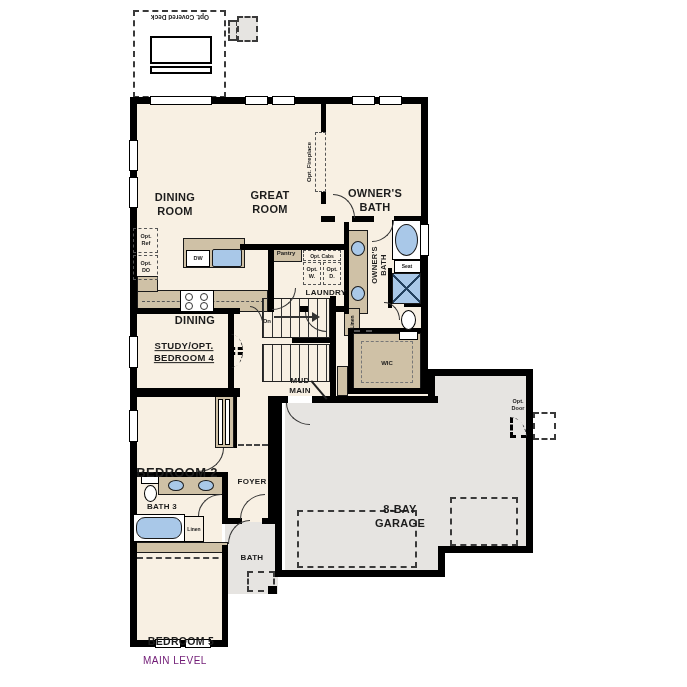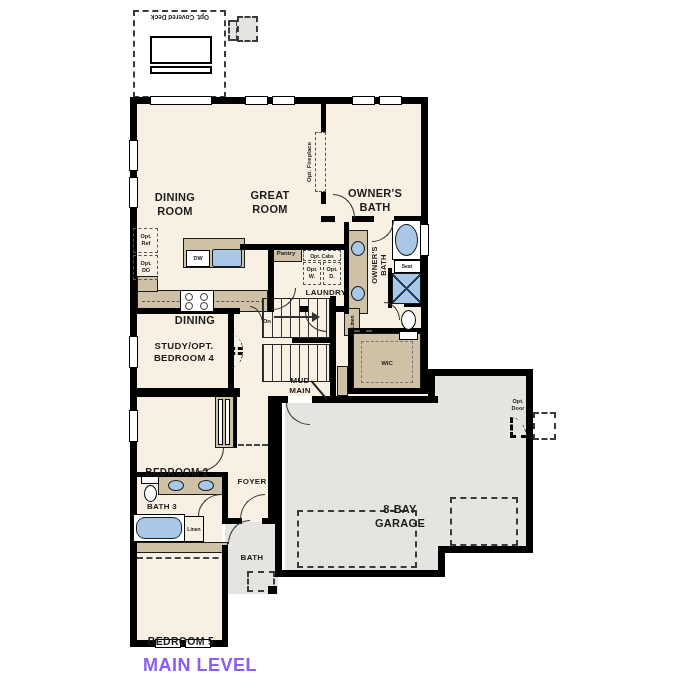--- a/index.html
+++ b/index.html
@@ -210,28 +210,28 @@
 W.</div>
   <div class="lbl lbl-xxs" style="left:332px;top:273px;">Opt.
 D.</div>
   <div class="lbl lbl-sm" style="left:326px;top:293px;">LAUNDRY</div>
   <div class="lbl lbl-sm vtext" style="left:379px;top:265px;font-size:7.5px;">OWNER'S
 BATH</div>
   <div class="lbl lbl-xxs" style="left:407px;top:266px;font-size:5px;">Seat</div>
   <div class="lbl lbl-xxs v2" style="left:352px;top:322px;font-size:5px;">Linen</div>
   <div class="lbl lbl-xs" style="left:387px;top:364px;font-size:6px;">WIC</div>
   <div class="lbl lbl-xxs" style="left:267px;top:322px;font-size:6px;">Dn</div>
-  <div class="lbl lbl-md" style="left:184px;top:352px;">STUDY/OPT.
+  <div class="lbl lbl-md" style="left:184px;top:352px;text-decoration:underline;">STUDY/OPT.
 BEDROOM 4</div>
   <div class="lbl lbl-sm" style="left:300px;top:386px;">MUD
 MAIN</div>
   <div class="lbl lbl-xxs" style="left:518px;top:405px;">Opt.
 Door</div>
-  <div class="lbl lbl-lg" style="left:177px;top:433px;font-size:10px;">BEDROOM 2</div>
+  <div class="lbl lbl-lg" style="left:177px;top:433px;font-size:13px;">BEDROOM 2</div>
   <div class="lbl lbl-sm" style="left:252px;top:482px;">FOYER</div>
   <div class="lbl lbl-sm" style="left:162px;top:507px;">BATH 3</div>
   <div class="lbl lbl-xxs" style="left:194px;top:529px;font-size:5px;">Linen</div>
   <div class="lbl lbl-sm" style="left:252px;top:558px;">BATH</div>
   <div class="lbl lbl-lg" style="left:400px;top:477px;">8-BAY
 GARAGE</div>
   <div class="lbl lbl-lg" style="left:181px;top:602px;font-size:10.5px;">BEDROOM 5</div>
-  <div class="abs" style="left:143px;top:655px;font-size:18px;font-weight:bold;letter-spacing:.5px;color:#8b5cf6;">MAIN LEVEL</div>
+  <div class="abs" style="left:143px;top:655px;font-size:10px;font-weight:normal;letter-spacing:.5px;color:#701a75;">MAIN LEVEL</div>
 </div>
 
 </body></html>

